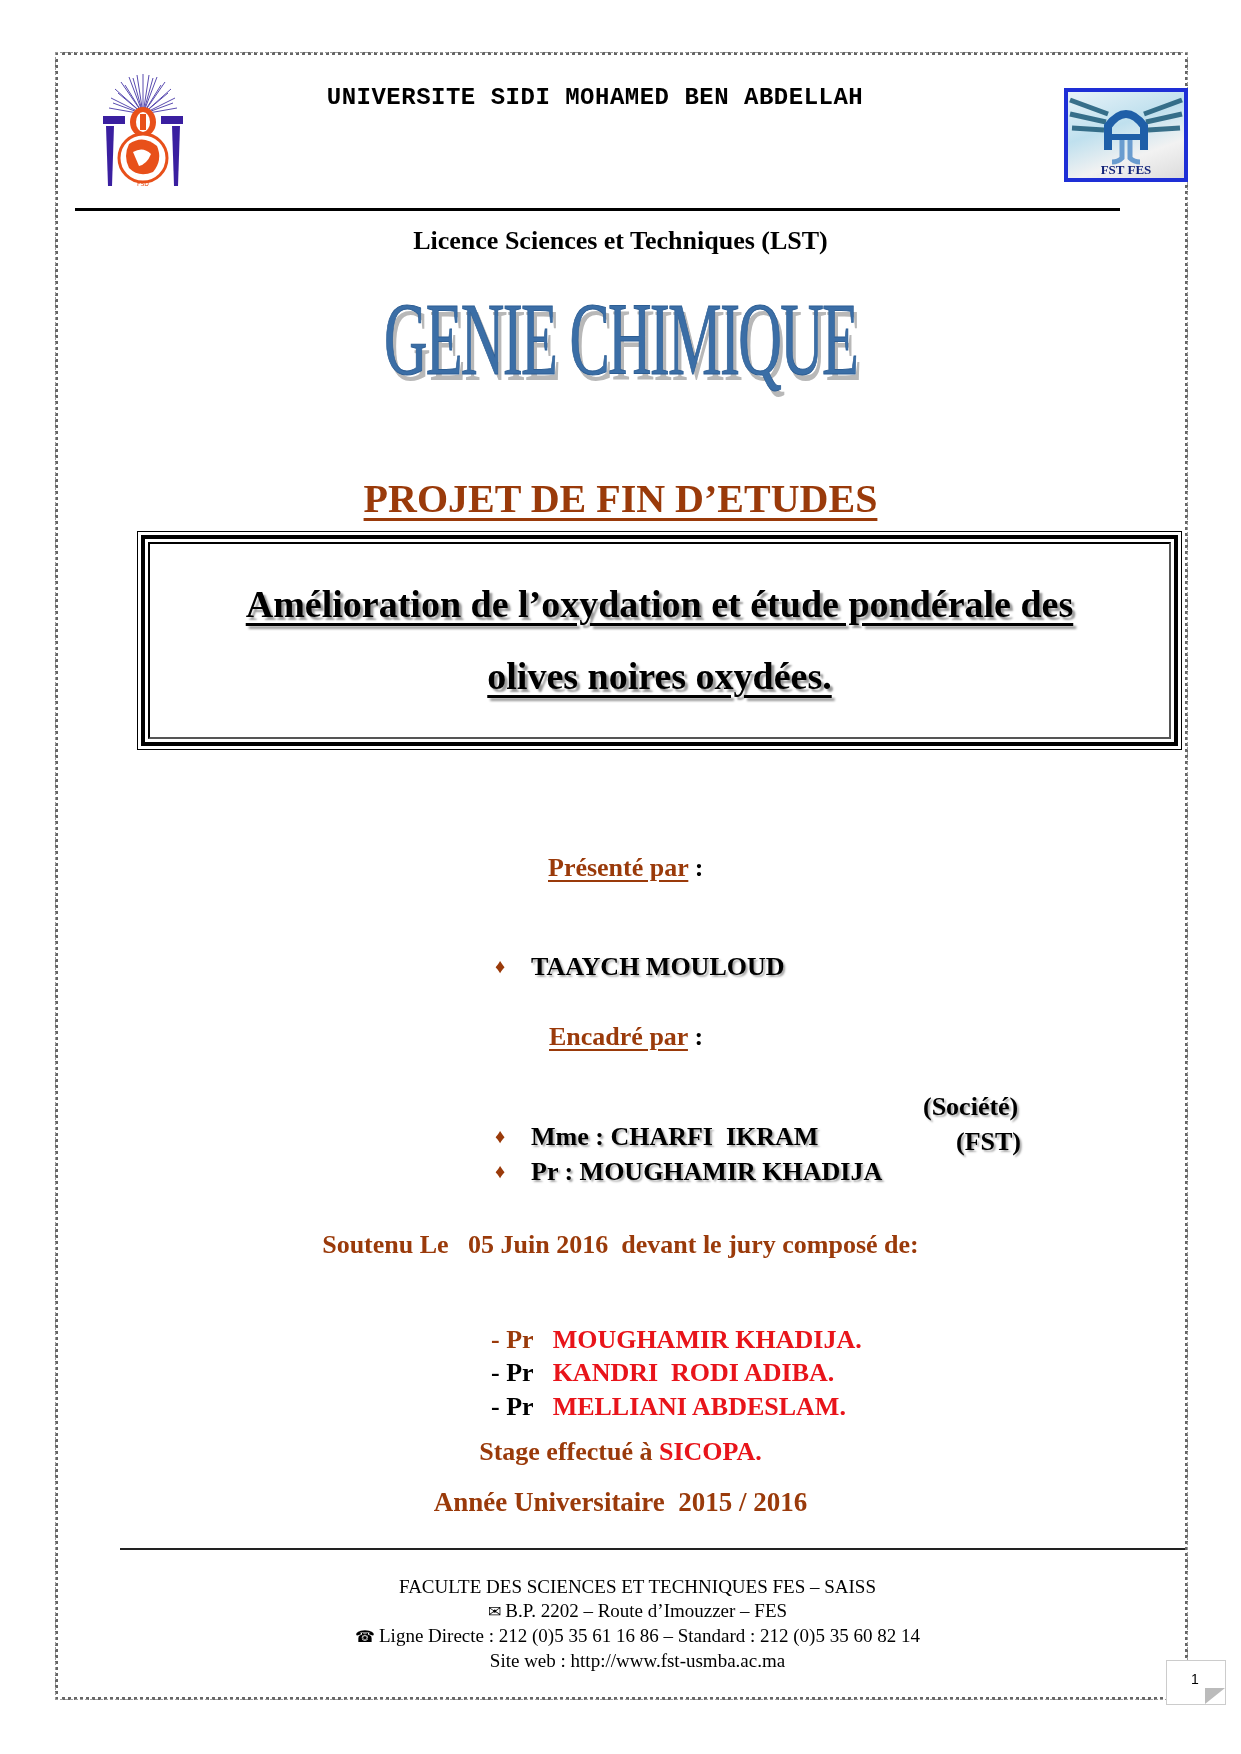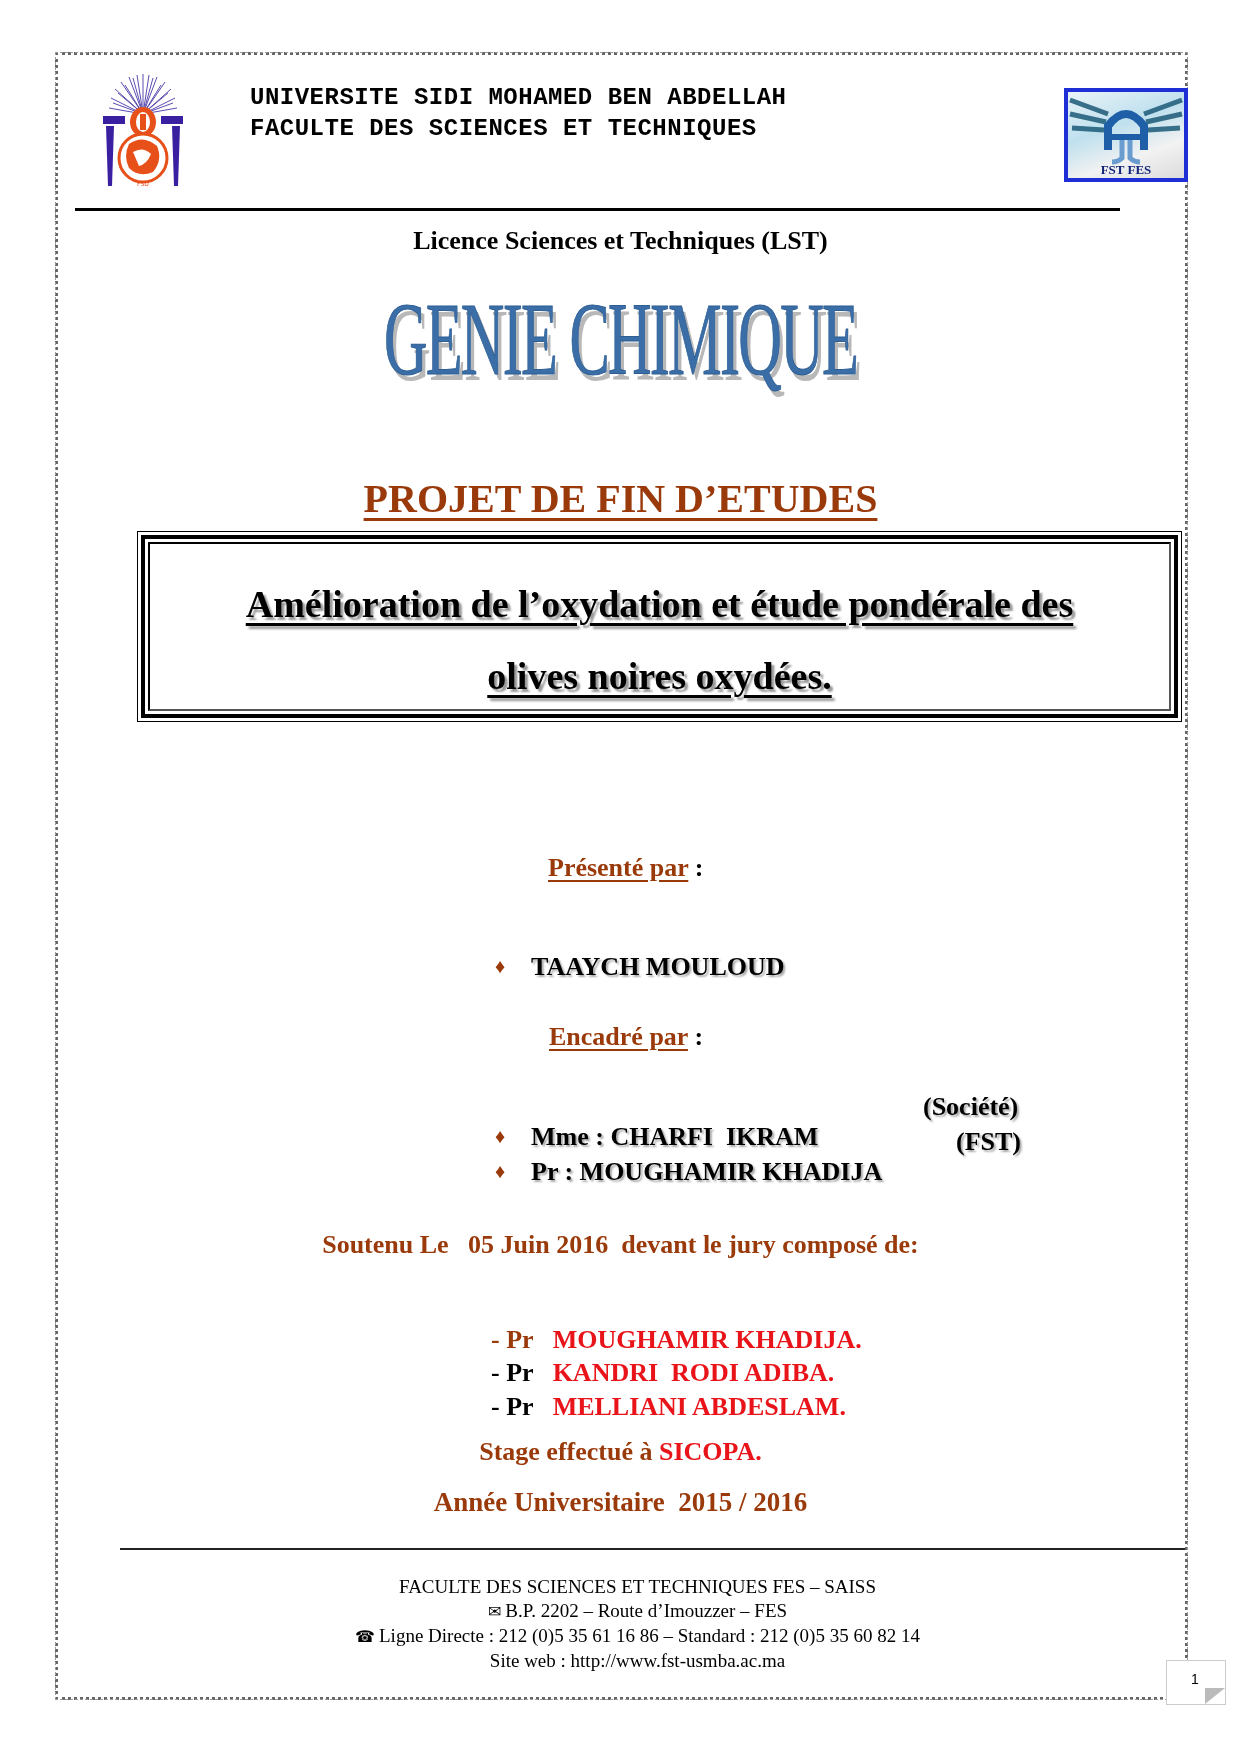--- a/index.html
+++ b/index.html
@@ -5,21 +5,21 @@
   html, body { margin:0; padding:0; background:#fff; }
   body { width:1241px; height:1754px; position:relative; overflow:hidden; font-family:"Liberation Serif", serif; color:#000; }
   .page-border {
     position:absolute; left:55px; top:52px; width:1133px; height:1648px;
     border:3px dotted #666; box-sizing:border-box;
   }
   .page-border::before {
     content:""; position:absolute; inset:-3px; border:1px dashed #999; pointer-events:none;
   }
   .header-text {
-    position:absolute; left:250px; top:82px; width:690px; text-align:left;
+    position:absolute; left:250px; top:82px; width:690px; text-align:center;
     font-family:"Liberation Mono", "DejaVu Sans Mono", monospace; font-weight:bold;
     font-size:24px; line-height:31px; letter-spacing:0.5px;
   }
   .header-text div { white-space:nowrap; }
   .header-rule { position:absolute; left:75px; top:208px; width:1045px; height:3px; background:#000; }
 
   .logo-left { position:absolute; left:103px; top:74px; width:80px; height:116px; }
   .logo-right { position:absolute; left:1064px; top:88px; width:124px; height:94px; box-sizing:border-box; border:4px solid #1e2fd6; background:linear-gradient(160deg,#e8f3f8 0%,#bfe0ee 40%,#f2f2f2 70%,#dcdcdc 100%); overflow:hidden; }
 
   .licence {
@@ -33,21 +33,21 @@
     transform:scaleX(0.58); transform-origin:center;
     text-shadow:6px 6px 0 #b8b8b8;
     -webkit-text-stroke:1px #2d5e94;
   }
   .projet {
     position:absolute; left:0; width:1241px; top:475px; text-align:center;
     font-weight:bold; font-size:40px; color:#9a3a0a;
     text-decoration:underline; text-decoration-thickness:3px; text-underline-offset:6px;
   }
   .title-box {
-    position:absolute; left:137px; top:531px; width:1045px; height:191px; box-sizing:border-box;
+    position:absolute; left:137px; top:531px; width:1045px; height:219px; box-sizing:border-box;
     border:1px solid #000; padding:3px;
   }
   .title-box .b2 { width:100%; height:100%; box-sizing:border-box; border:4px solid #000; padding:3px; }
   .title-box .b3 { width:100%; height:100%; box-sizing:border-box; border:2px solid #000; border-right-color:#555; border-bottom-color:#555; position:relative; }
   .title-text {
     position:absolute; left:0; right:0; top:24px; text-align:center;
     font-weight:bold; font-size:38px; line-height:72px;
     text-shadow:3px 3px 2px #999;
   }
   .title-text span { text-decoration:underline; text-decoration-thickness:3px; text-underline-offset:6px; }
@@ -110,21 +110,20 @@
     <rect x="37" y="40" width="6" height="16" fill="#e8501a"></rect>
     <circle cx="40" cy="84" r="24" fill="#fff" stroke="#e8501a" stroke-width="3"></circle>
     <path d="M26 70 Q40 60 54 72 Q60 86 50 98 Q36 104 26 94 Q20 82 26 70 Z" fill="#e8501a"></path>
     <path d="M30 78 Q40 72 48 80 Q44 90 36 92 Z" fill="#fff"></path>
     <text x="40" y="112" font-size="6" text-anchor="middle" fill="#e8501a" font-family="DejaVu Sans, sans-serif">FSD</text>
   </svg>
 </div>
 
 <div class="header-text">
   <div>UNIVERSITE SIDI MOHAMED BEN ABDELLAH</div>
-  <div>FACULTE DES SCIENCES ET TECHNIQUES</div>
 </div>
 
 <div class="logo-right">
   <svg width="116" height="86" viewBox="0 0 116 86">
     <g stroke="#1c5a78" stroke-width="5" fill="none" opacity="0.85">
       <path d="M2 8 L40 22"></path>
         <path d="M2 22 L38 30"></path>
         <path d="M4 36 L36 38"></path>
       <path d="M114 8 L76 22"></path>
         <path d="M114 22 L78 30"></path>

